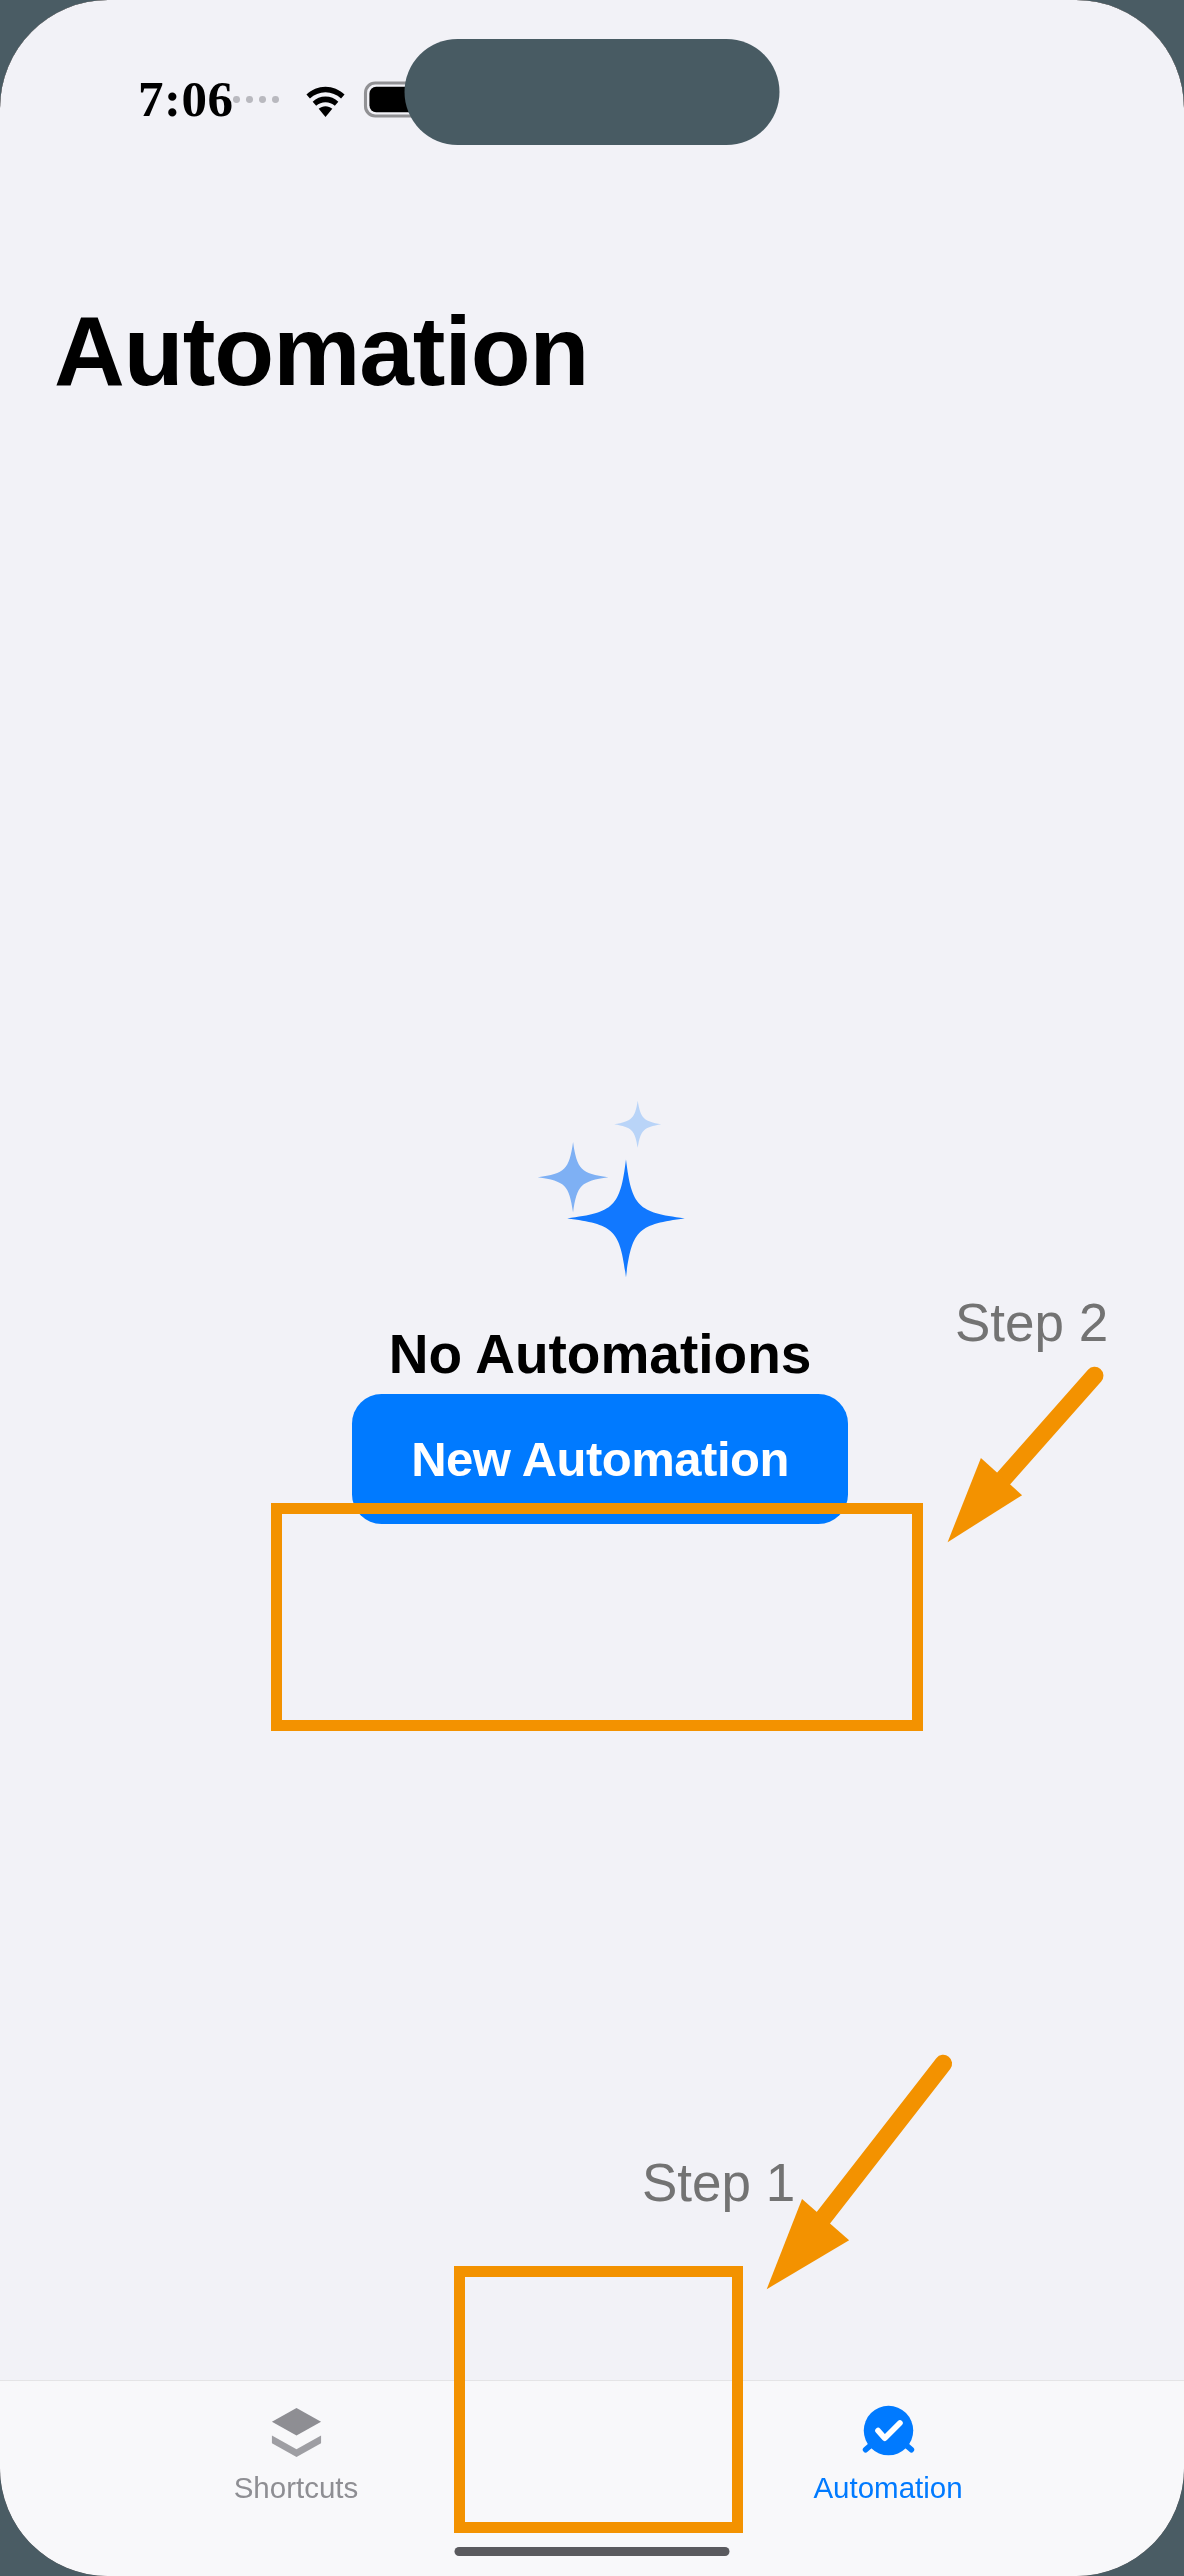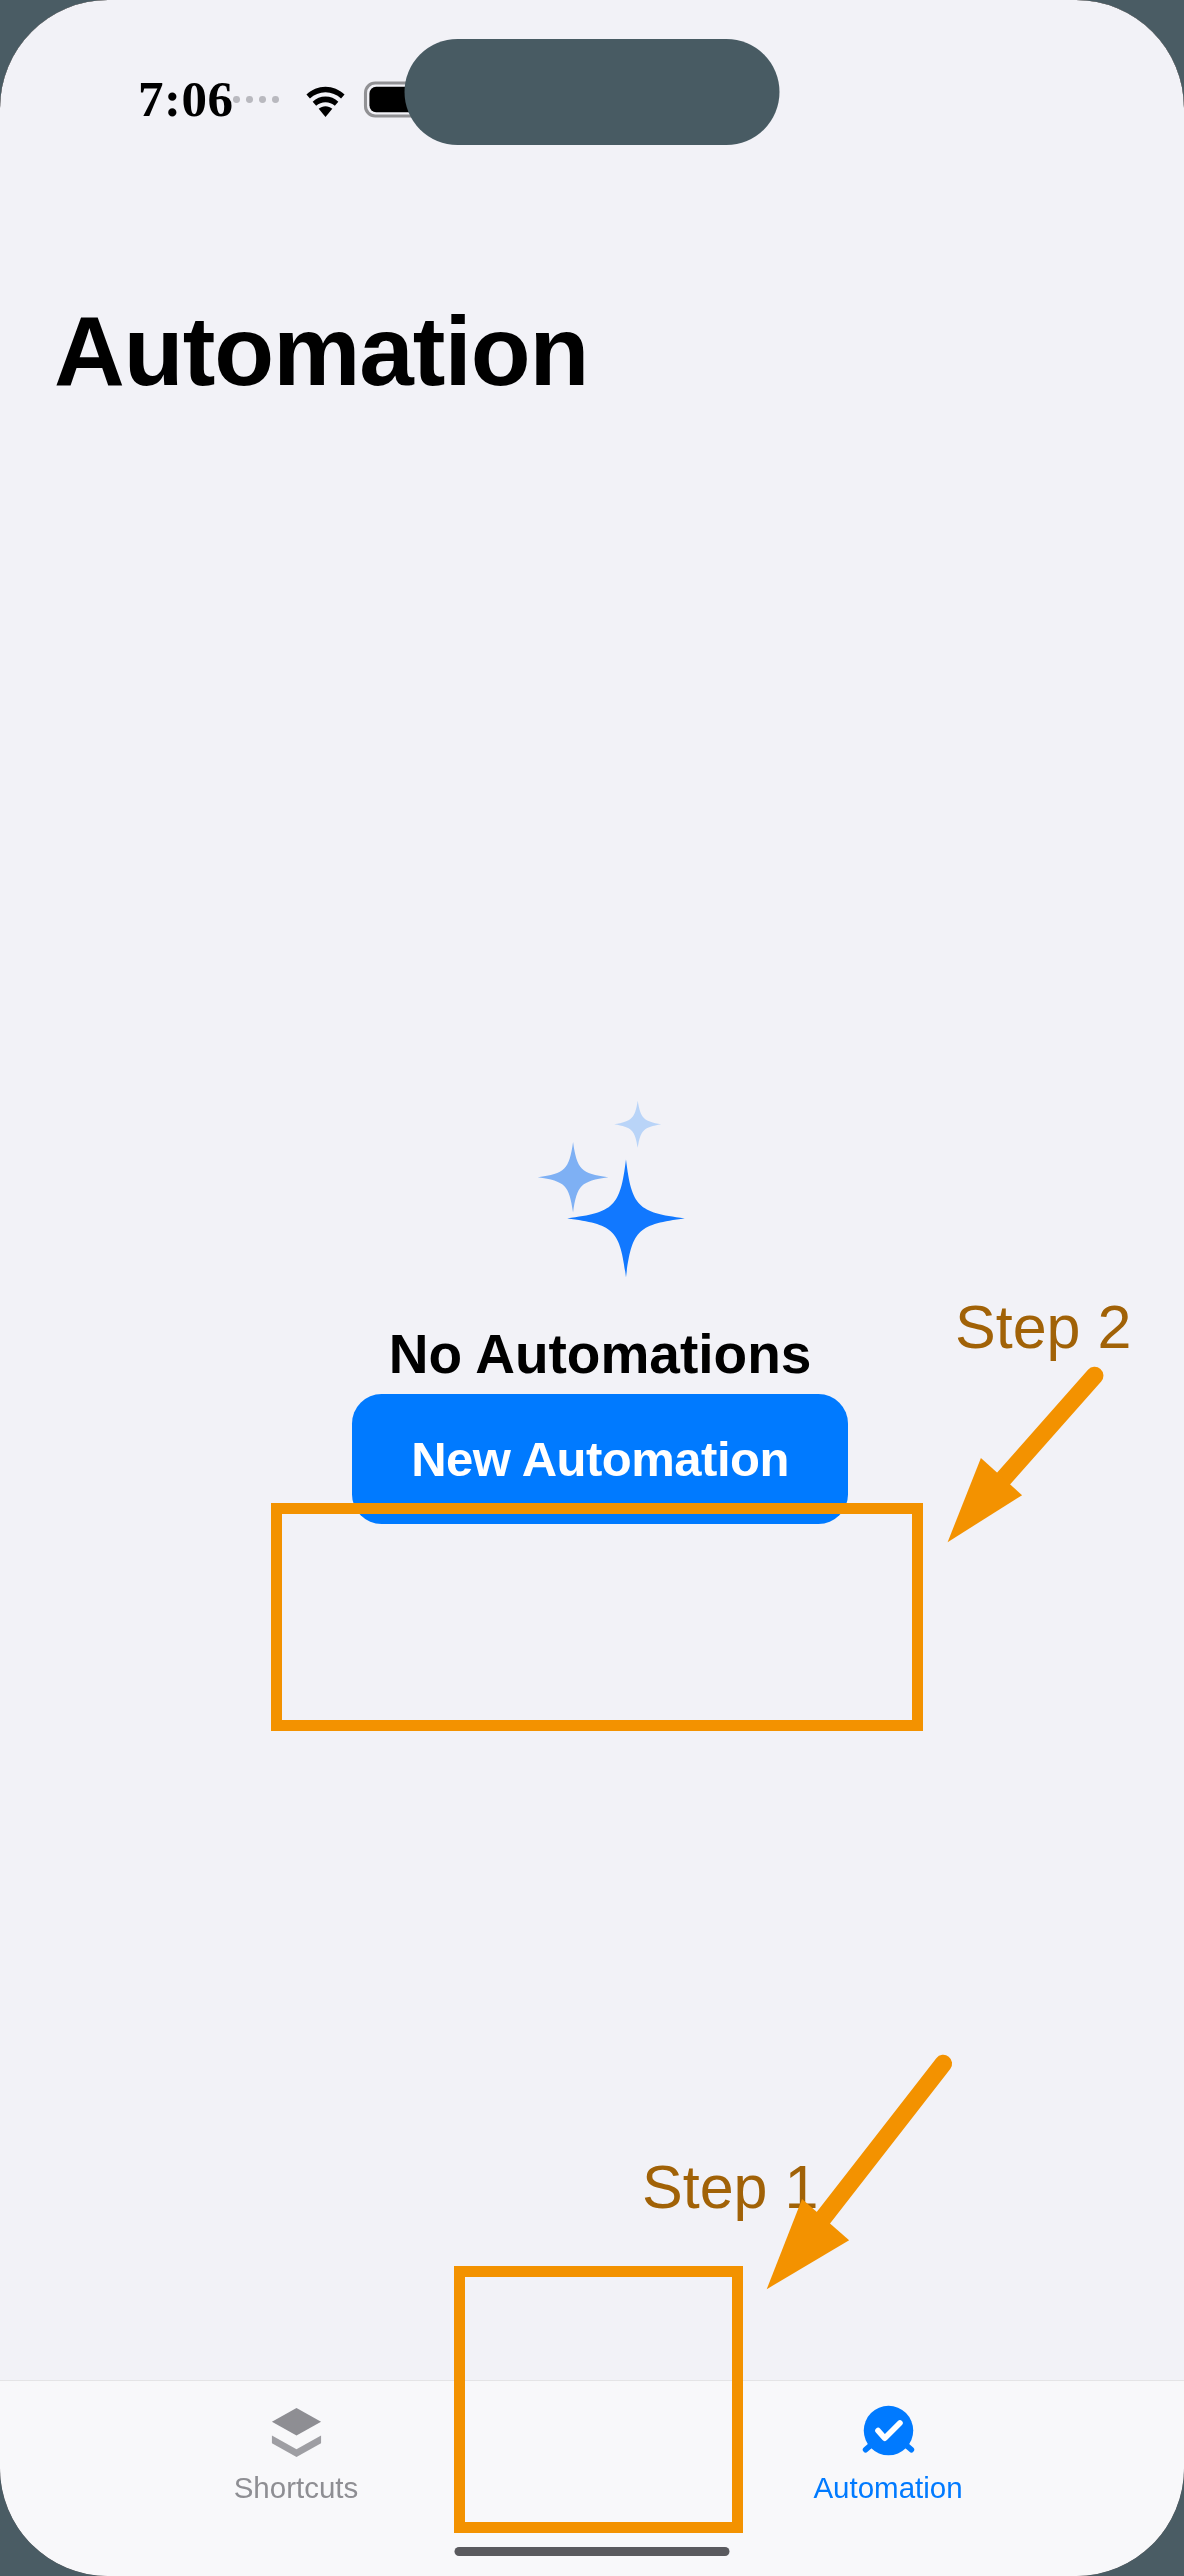--- a/index.html
+++ b/index.html
@@ -208,23 +208,23 @@
     height: 228px;
   }
   .box-step1 {
     top: 2266px;
     left: 454px;
     width: 289px;
     height: 267px;
   }
   .annotation-label {
     position: absolute;
-    font-size: 61px;
+    font-size: 53px;
     font-weight: 500;
-    color: #a16207;
+    color: #737373;
     z-index: 71;
     pointer-events: none;
   }
   .label-step2 { top: 1292px; left: 955px; }
   .label-step1 { top: 2152px; left: 642px; }
   .annotation-arrow {
     position: absolute;
     z-index: 71;
     pointer-events: none;
   }

